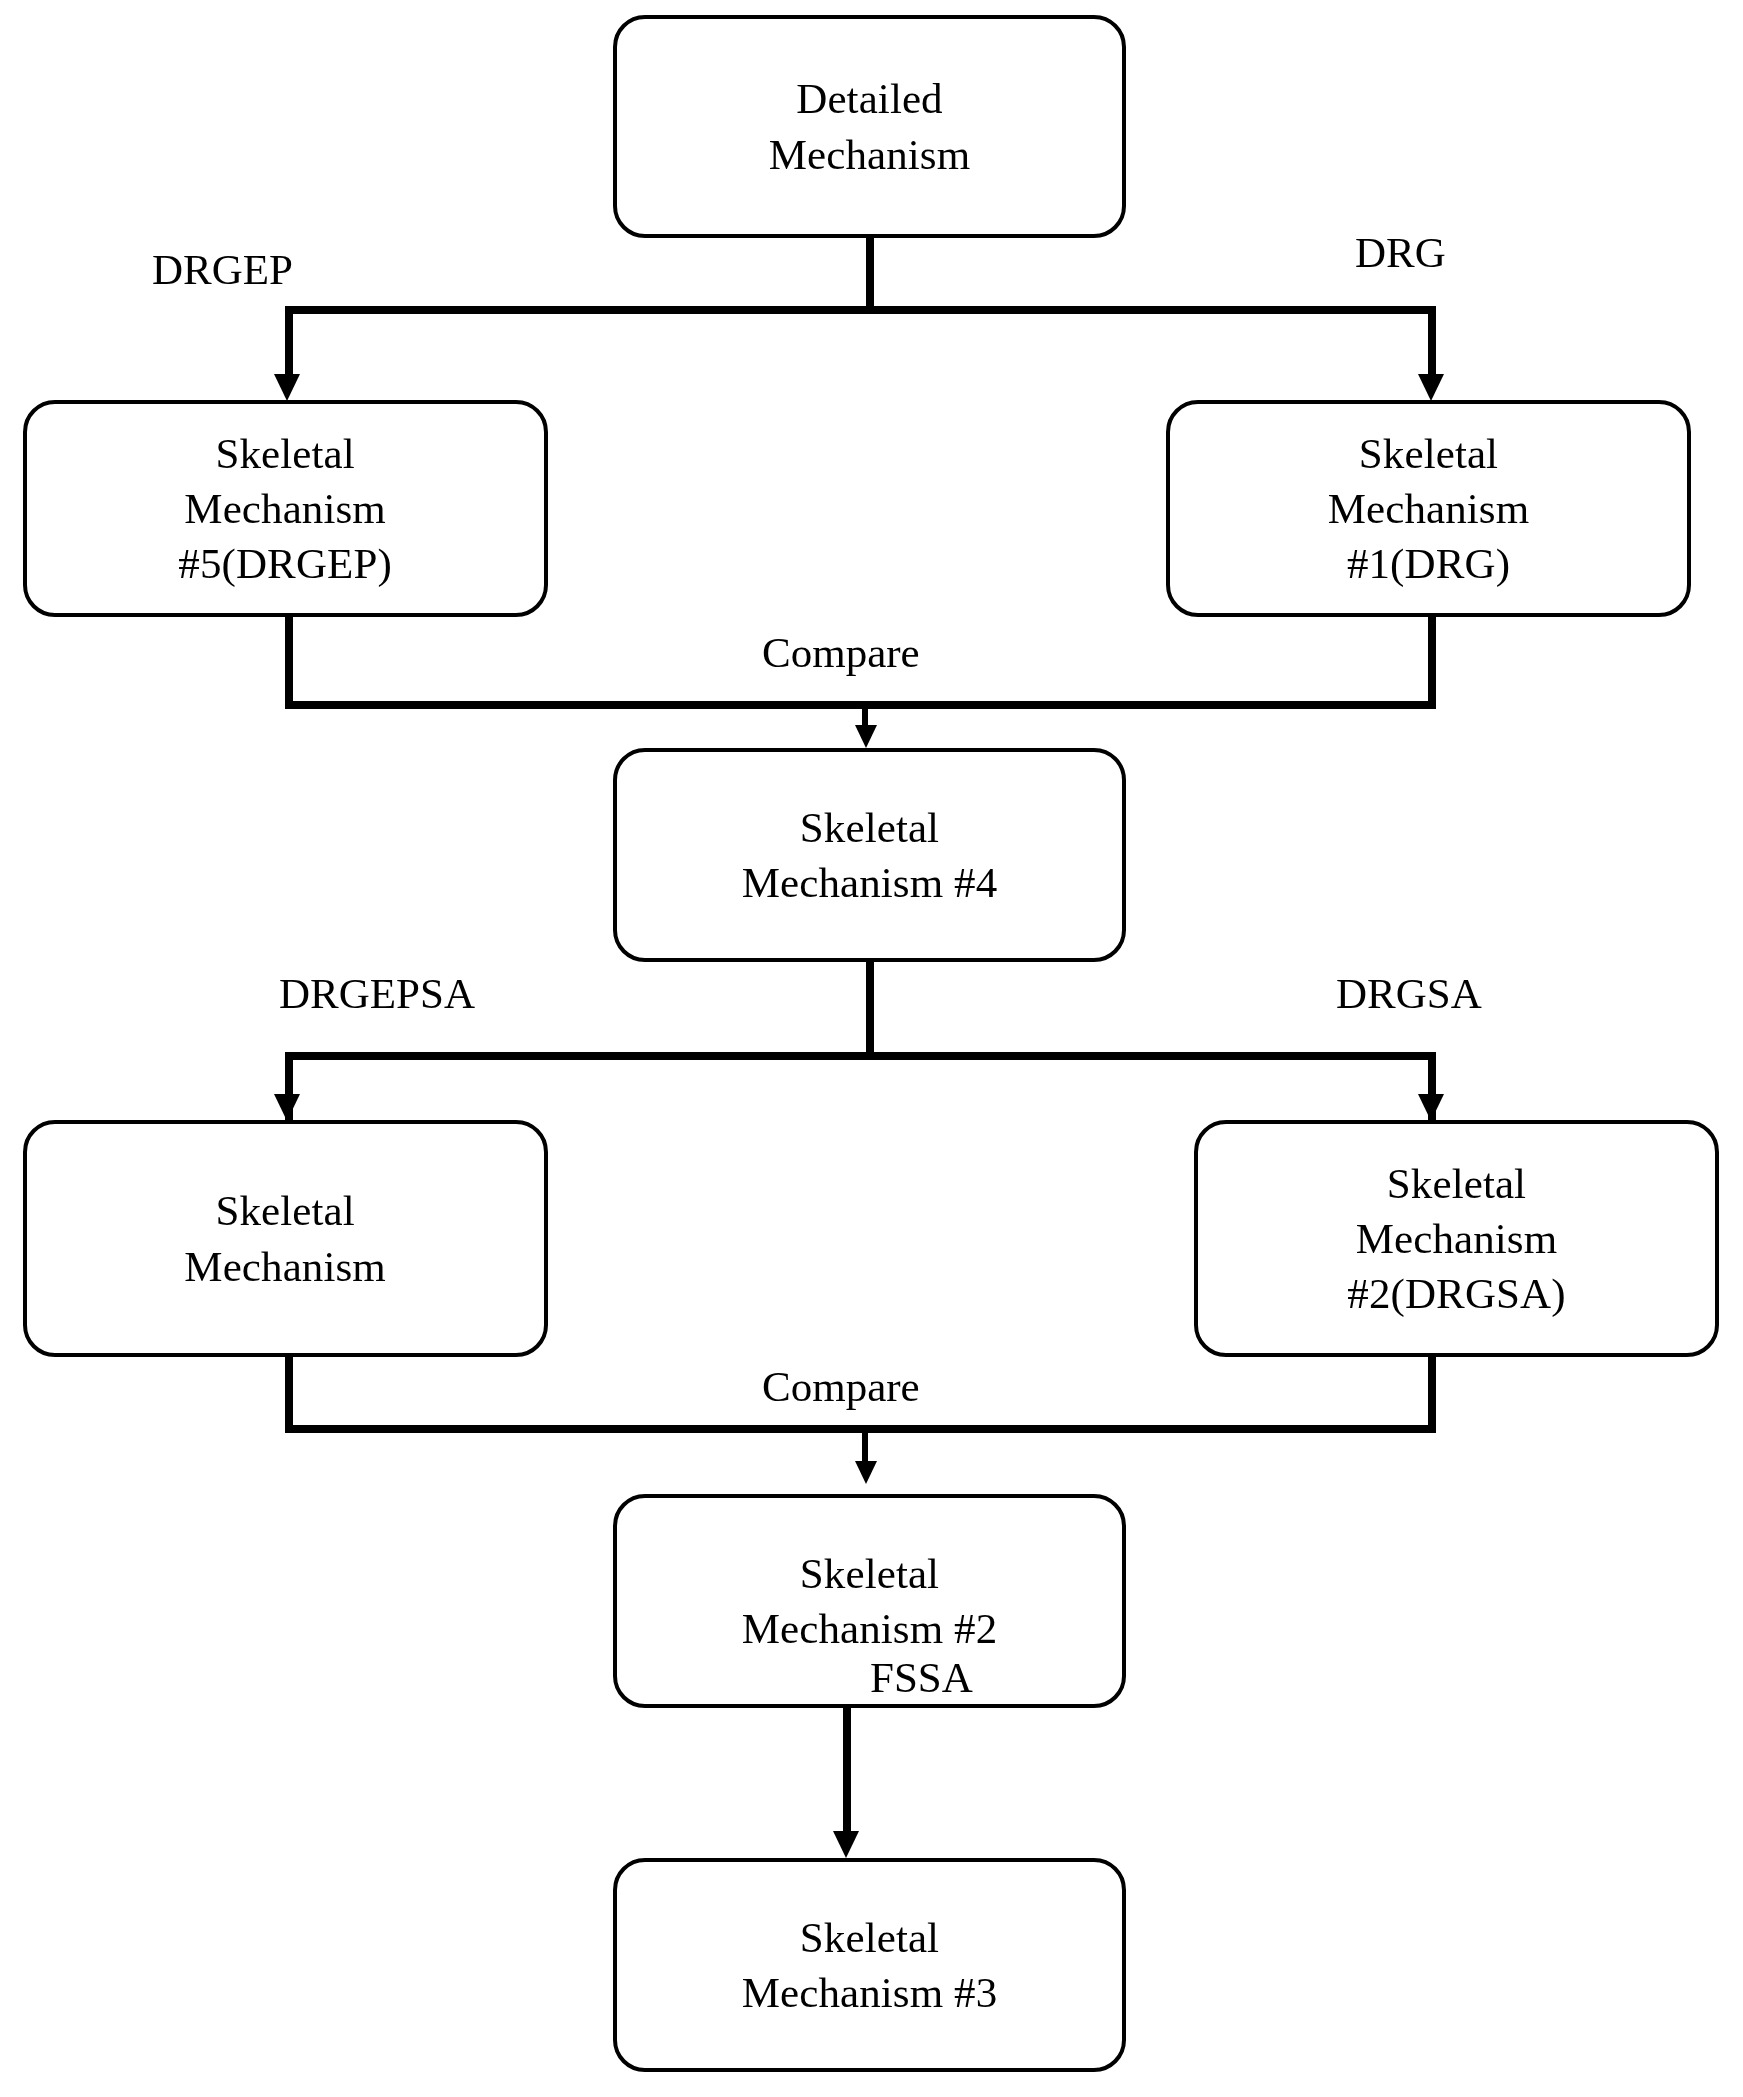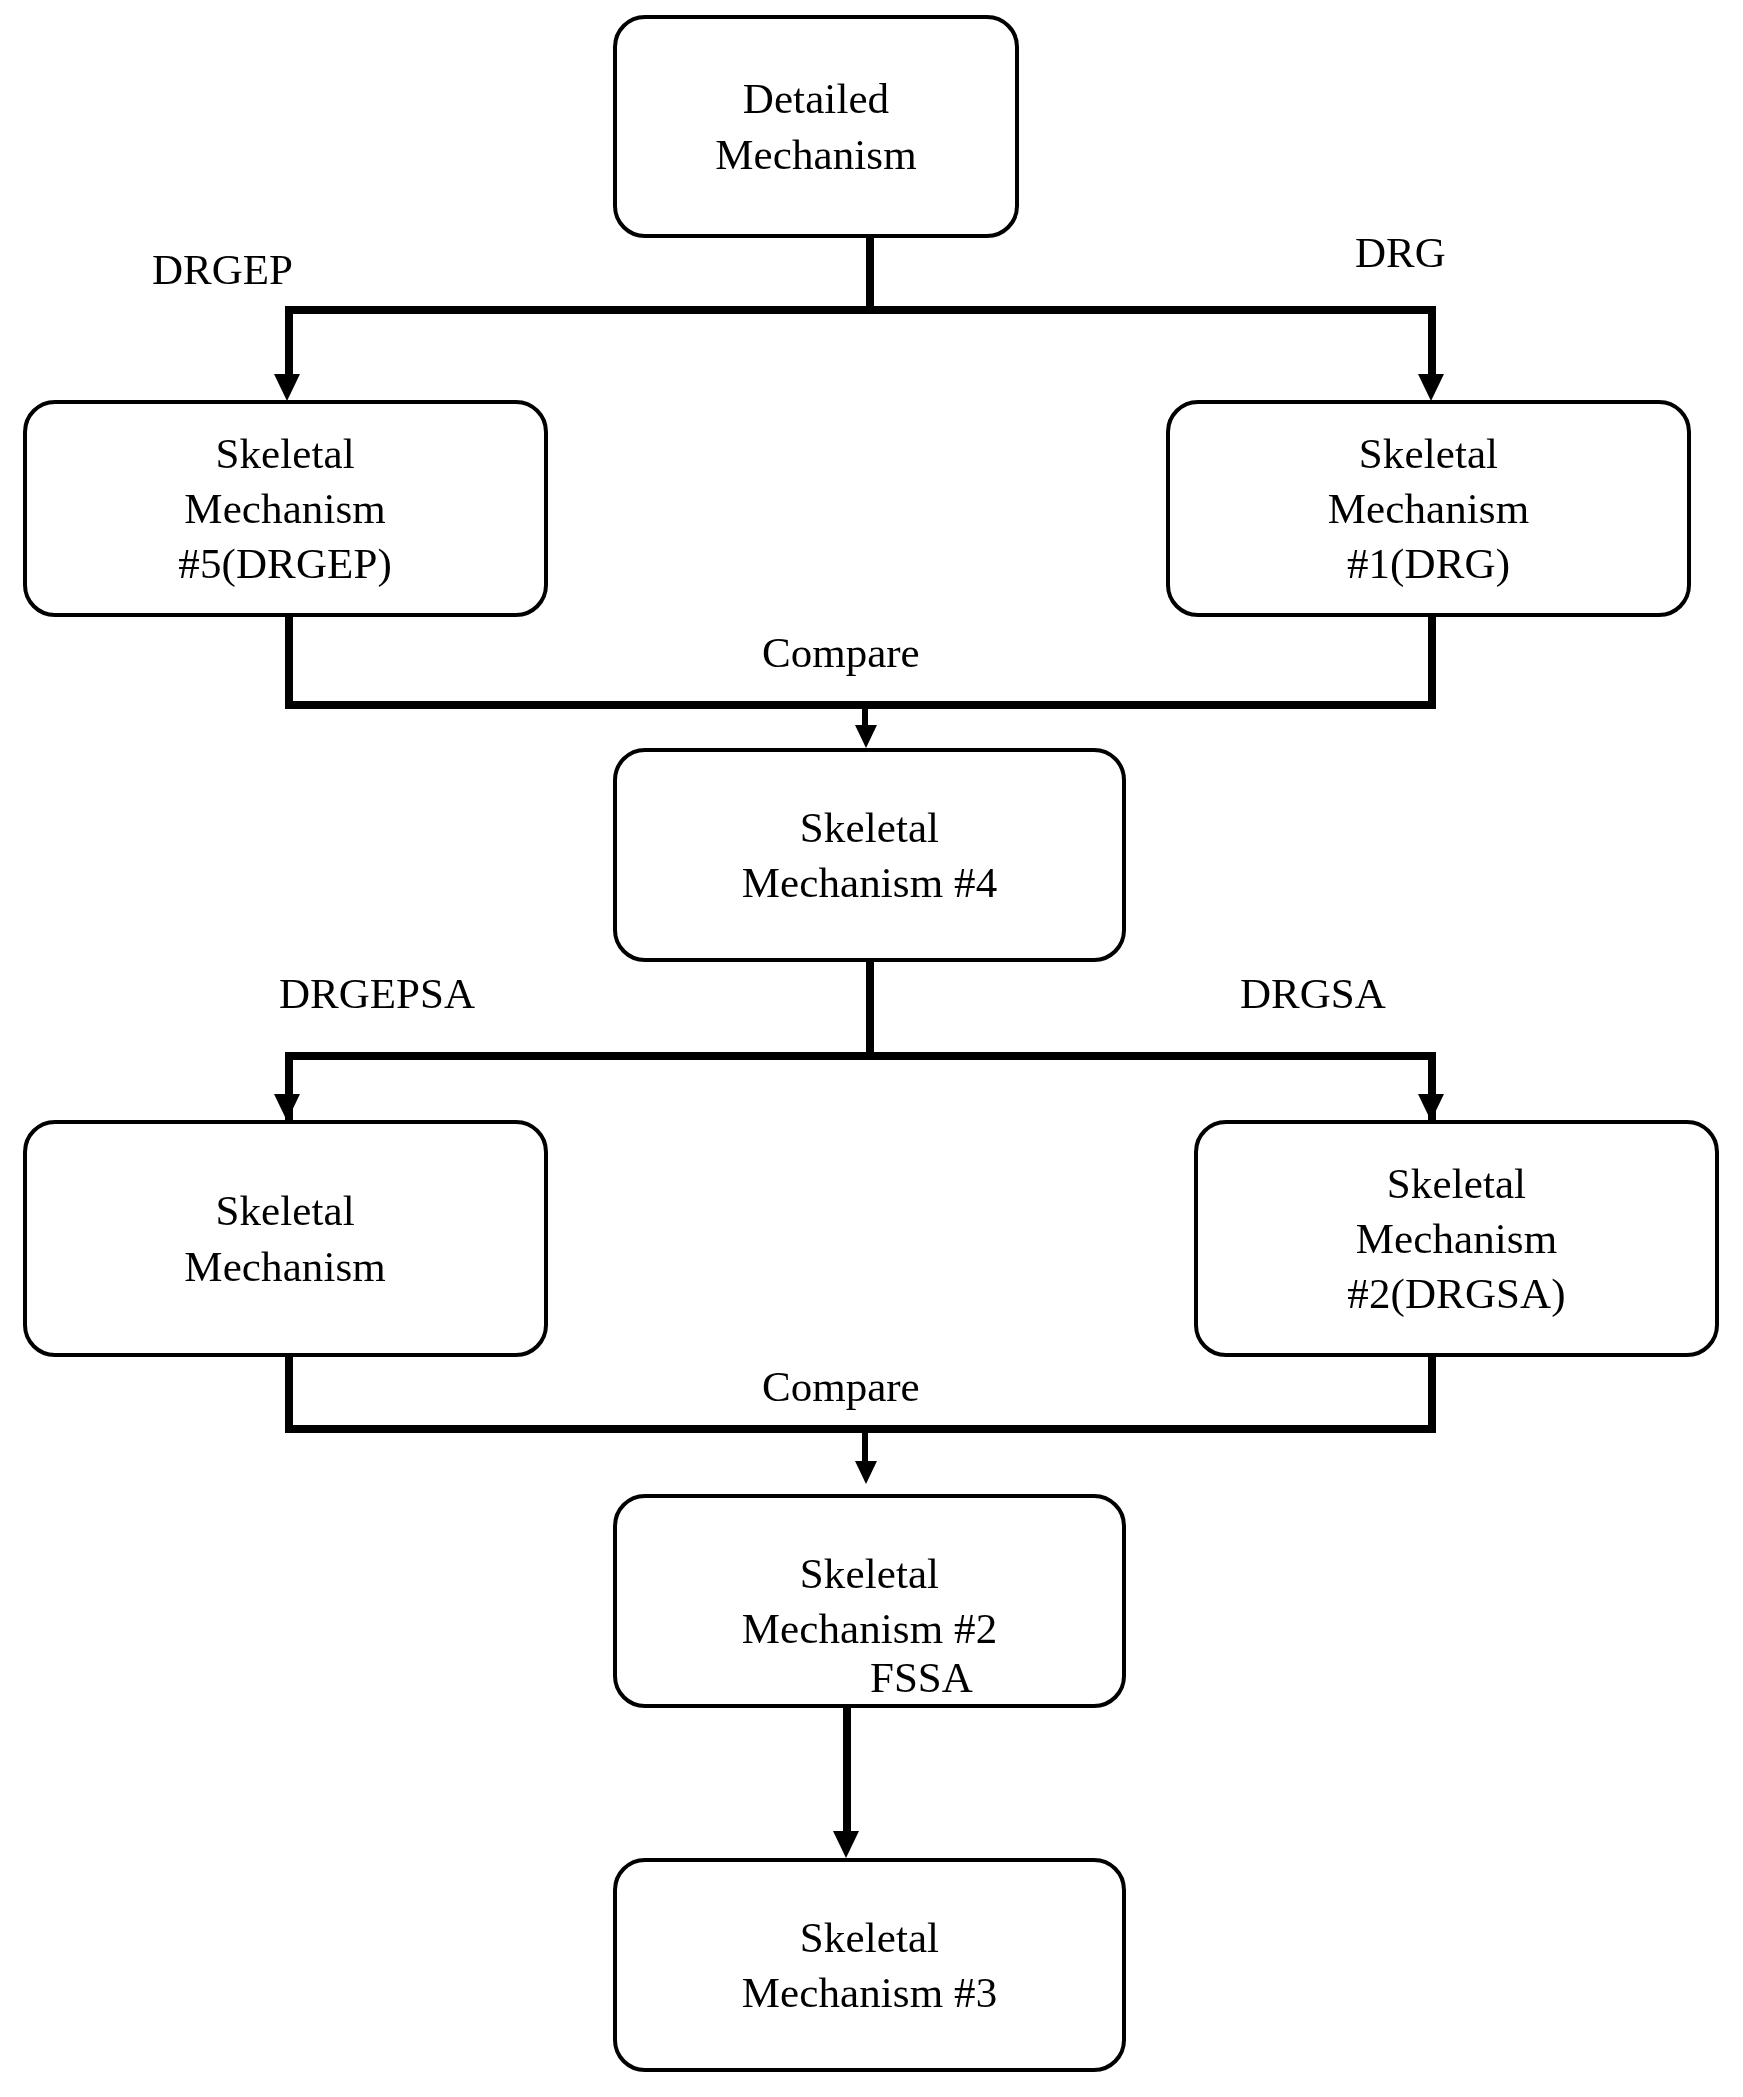--- a/index.html
+++ b/index.html
@@ -70,21 +70,21 @@
     white-space:nowrap;
     z-index:5;
     background:transparent;
   }
 </style>
 </head>
 <body>
 
 <div id="canvas">
 
-  <div class="node" style="left:613px; top:15px; width:406px; height:223px;">
+  <div class="node" style="left:613px; top:15px; width:513px; height:223px;">
     <span class="ln">Detailed</span>
     <span class="ln">Mechanism</span>
   </div>
 
   <div class="vbar" style="left:866px; top:238px; height:74px;"></div>
 
   <div class="hbar" style="left:285px; top:306px; width:1151px;"></div>
 
   <div class="vbar" style="left:285px; top:306px; height:77px;"></div>
   <div class="arrow" style="left:274px; top:374px;"></div>
@@ -120,21 +120,21 @@
   </div>
 
   <div class="vbar" style="left:866px; top:962px; height:96px;"></div>
   <div class="hbar" style="left:285px; top:1052px; width:1151px;"></div>
   <div class="vbar" style="left:285px; top:1052px; height:69px;"></div>
   <div class="arrow" style="left:274px; top:1094px;"></div>
   <div class="vbar" style="left:1428px; top:1052px; height:69px;"></div>
   <div class="arrow" style="left:1418px; top:1094px;"></div>
 
   <div class="elabel" style="left:279px; top:972px;">DRGEPSA</div>
-  <div class="elabel" style="left:1240px; top:972px;">DRGSA</div>
+  <div class="elabel" style="left:1336px; top:972px;">DRGSA</div>
 
   <div class="node" style="left:22.6px; top:1120px; width:525px; height:237px;">
     <span class="ln">Skeletal</span>
     <span class="ln">Mechanism</span>
   </div>
 
   <div class="node" style="left:1194px; top:1120px; width:525px; height:237px;">
     <span class="ln">Skeletal</span>
     <span class="ln">Mechanism</span>
     <span class="ln">#2(DRGSA)</span>

